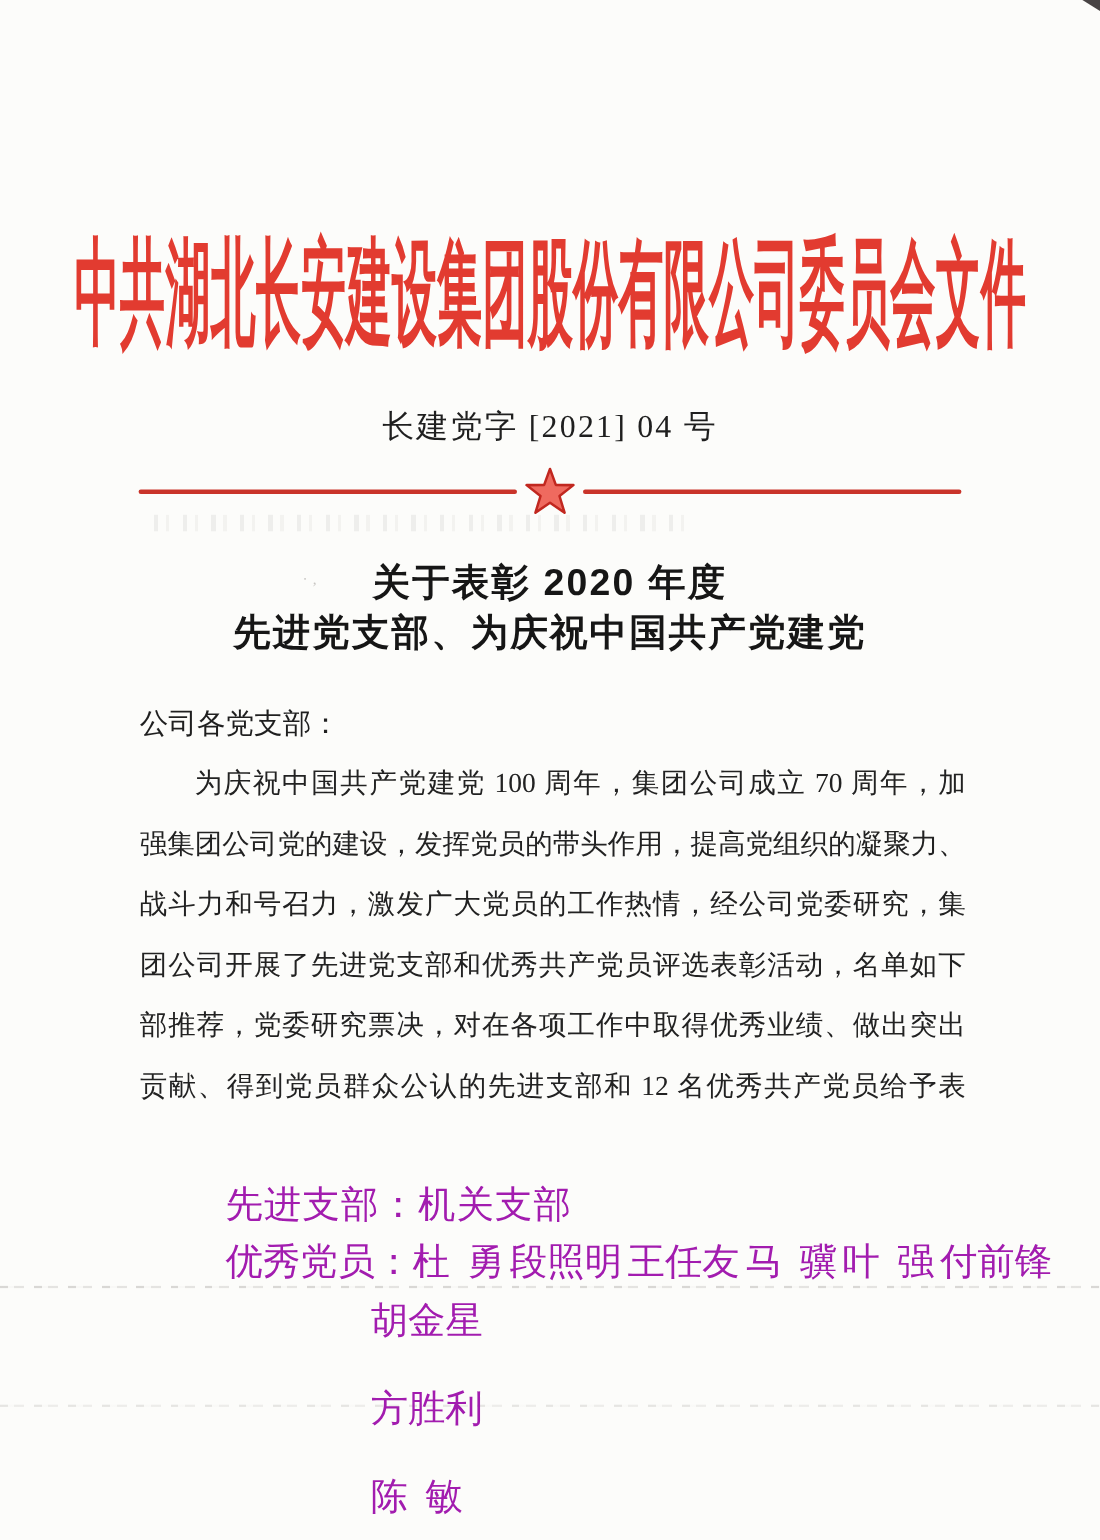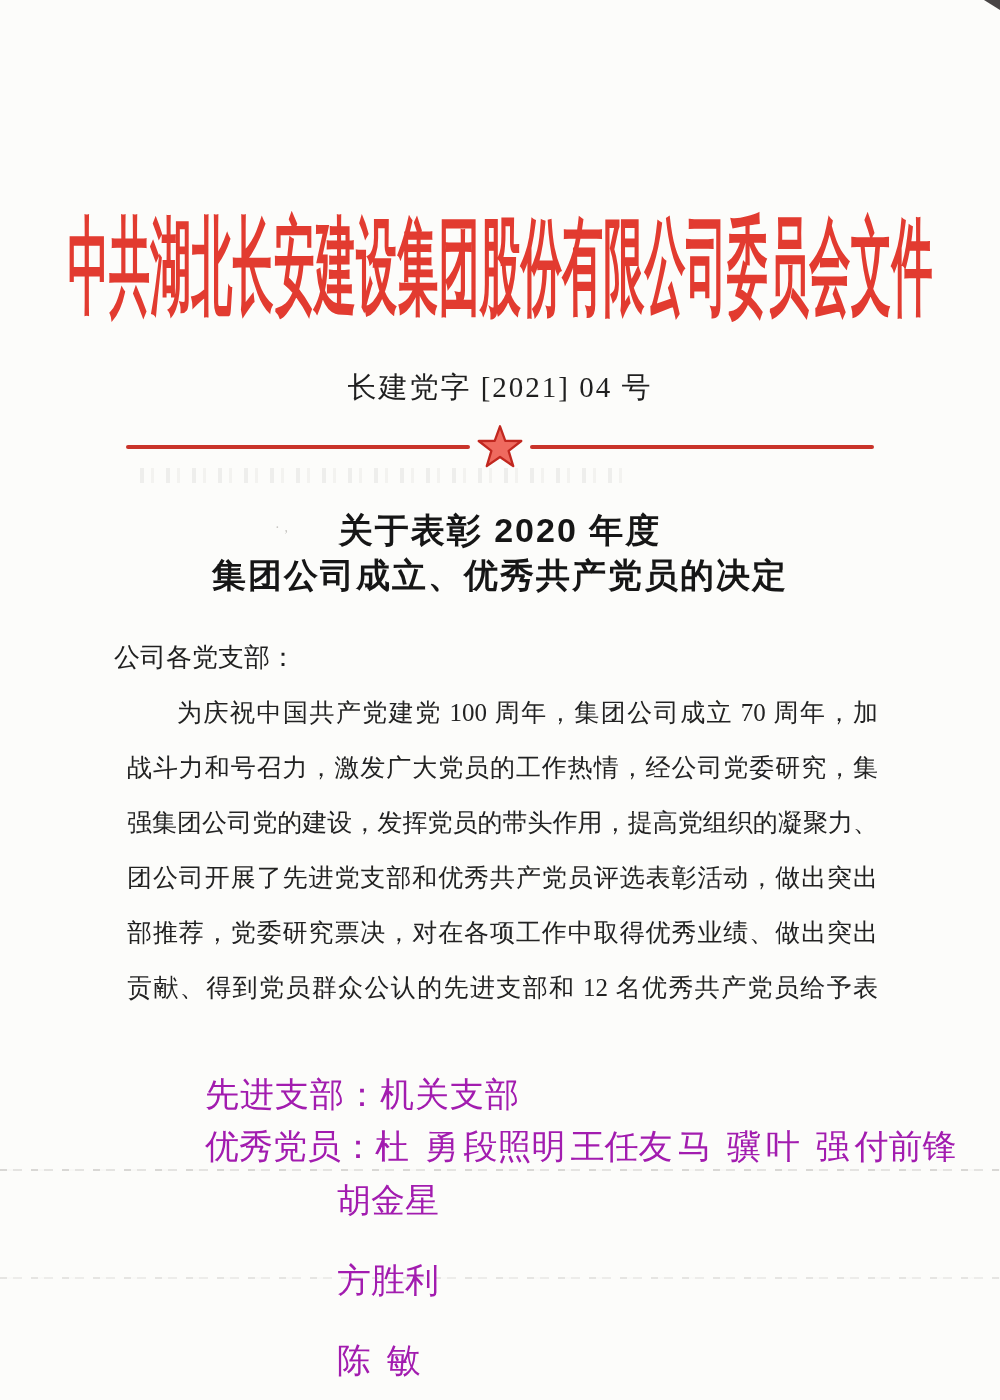--- a/index.html
+++ b/index.html
@@ -123,21 +123,21 @@
     font-size: 34px;
     line-height: 45px;
     letter-spacing: 2px;
     color: #161616;
   }
 
   
   .salutation {
     position: absolute;
     top: 640px;
-    left: 114px;
+    left: 127px;
     font-size: 26px;
     color: #1f1f1f;
   }
   .body-block {
     position: absolute;
     top: 685px;
     left: 127px;
     width: 751px;
   }
   .bline {
@@ -190,30 +190,30 @@
   <div class="red-rule">
     <div class="seg"></div>
     <svg class="star" viewBox="0 0 40 40">
       <polygon points="20,2 24.6,14.6 38.5,14.8 27.5,23.4 31.5,36.6 20,28.7 8.5,36.6 12.5,23.4 1.5,14.8 15.4,14.6" fill="#ef6a5f" stroke="#c1271f" stroke-width="2" stroke-linejoin="round"></polygon>
     </svg>
     <div class="seg"></div>
   </div>
 
   <div class="doc-title">
     <div>关于表彰 2020 年度</div>
-    <div>集团公司成立、优秀共产党员的决定</div>
+    <div>先进党支部、为庆祝中国共产党建党</div>
   </div>
 
   <div class="salutation">公司各党支部：</div>
 
   <div class="body-block">
     <div class="bline just indent">为庆祝中国共产党建党 100 周年，集团公司成立 70 周年，加</div>
+    <div class="bline just">强集团公司党的建设，发挥党员的带头作用，提高党组织的凝聚力、</div>
     <div class="bline just">战斗力和号召力，激发广大党员的工作热情，经公司党委研究，集</div>
-    <div class="bline just">强集团公司党的建设，发挥党员的带头作用，提高党组织的凝聚力、</div>
-    <div class="bline just">团公司开展了先进党支部和优秀共产党员评选表彰活动，做出突出</div>
+    <div class="bline just">团公司开展了先进党支部和优秀共产党员评选表彰活动，名单如下</div>
     <div class="bline just">部推荐，党委研究票决，对在各项工作中取得优秀业绩、做出突出</div>
     <div class="bline just">贡献、得到党员群众公认的先进支部和 12 名优秀共产党员给予表</div>
   </div>
 
   <div class="list-line branch-line">
     <span>先进支部：</span><span>机关支部</span>
   </div>
 
   <div class="list-line members-row1">
     <span>优秀党员：</span><span class="names">

